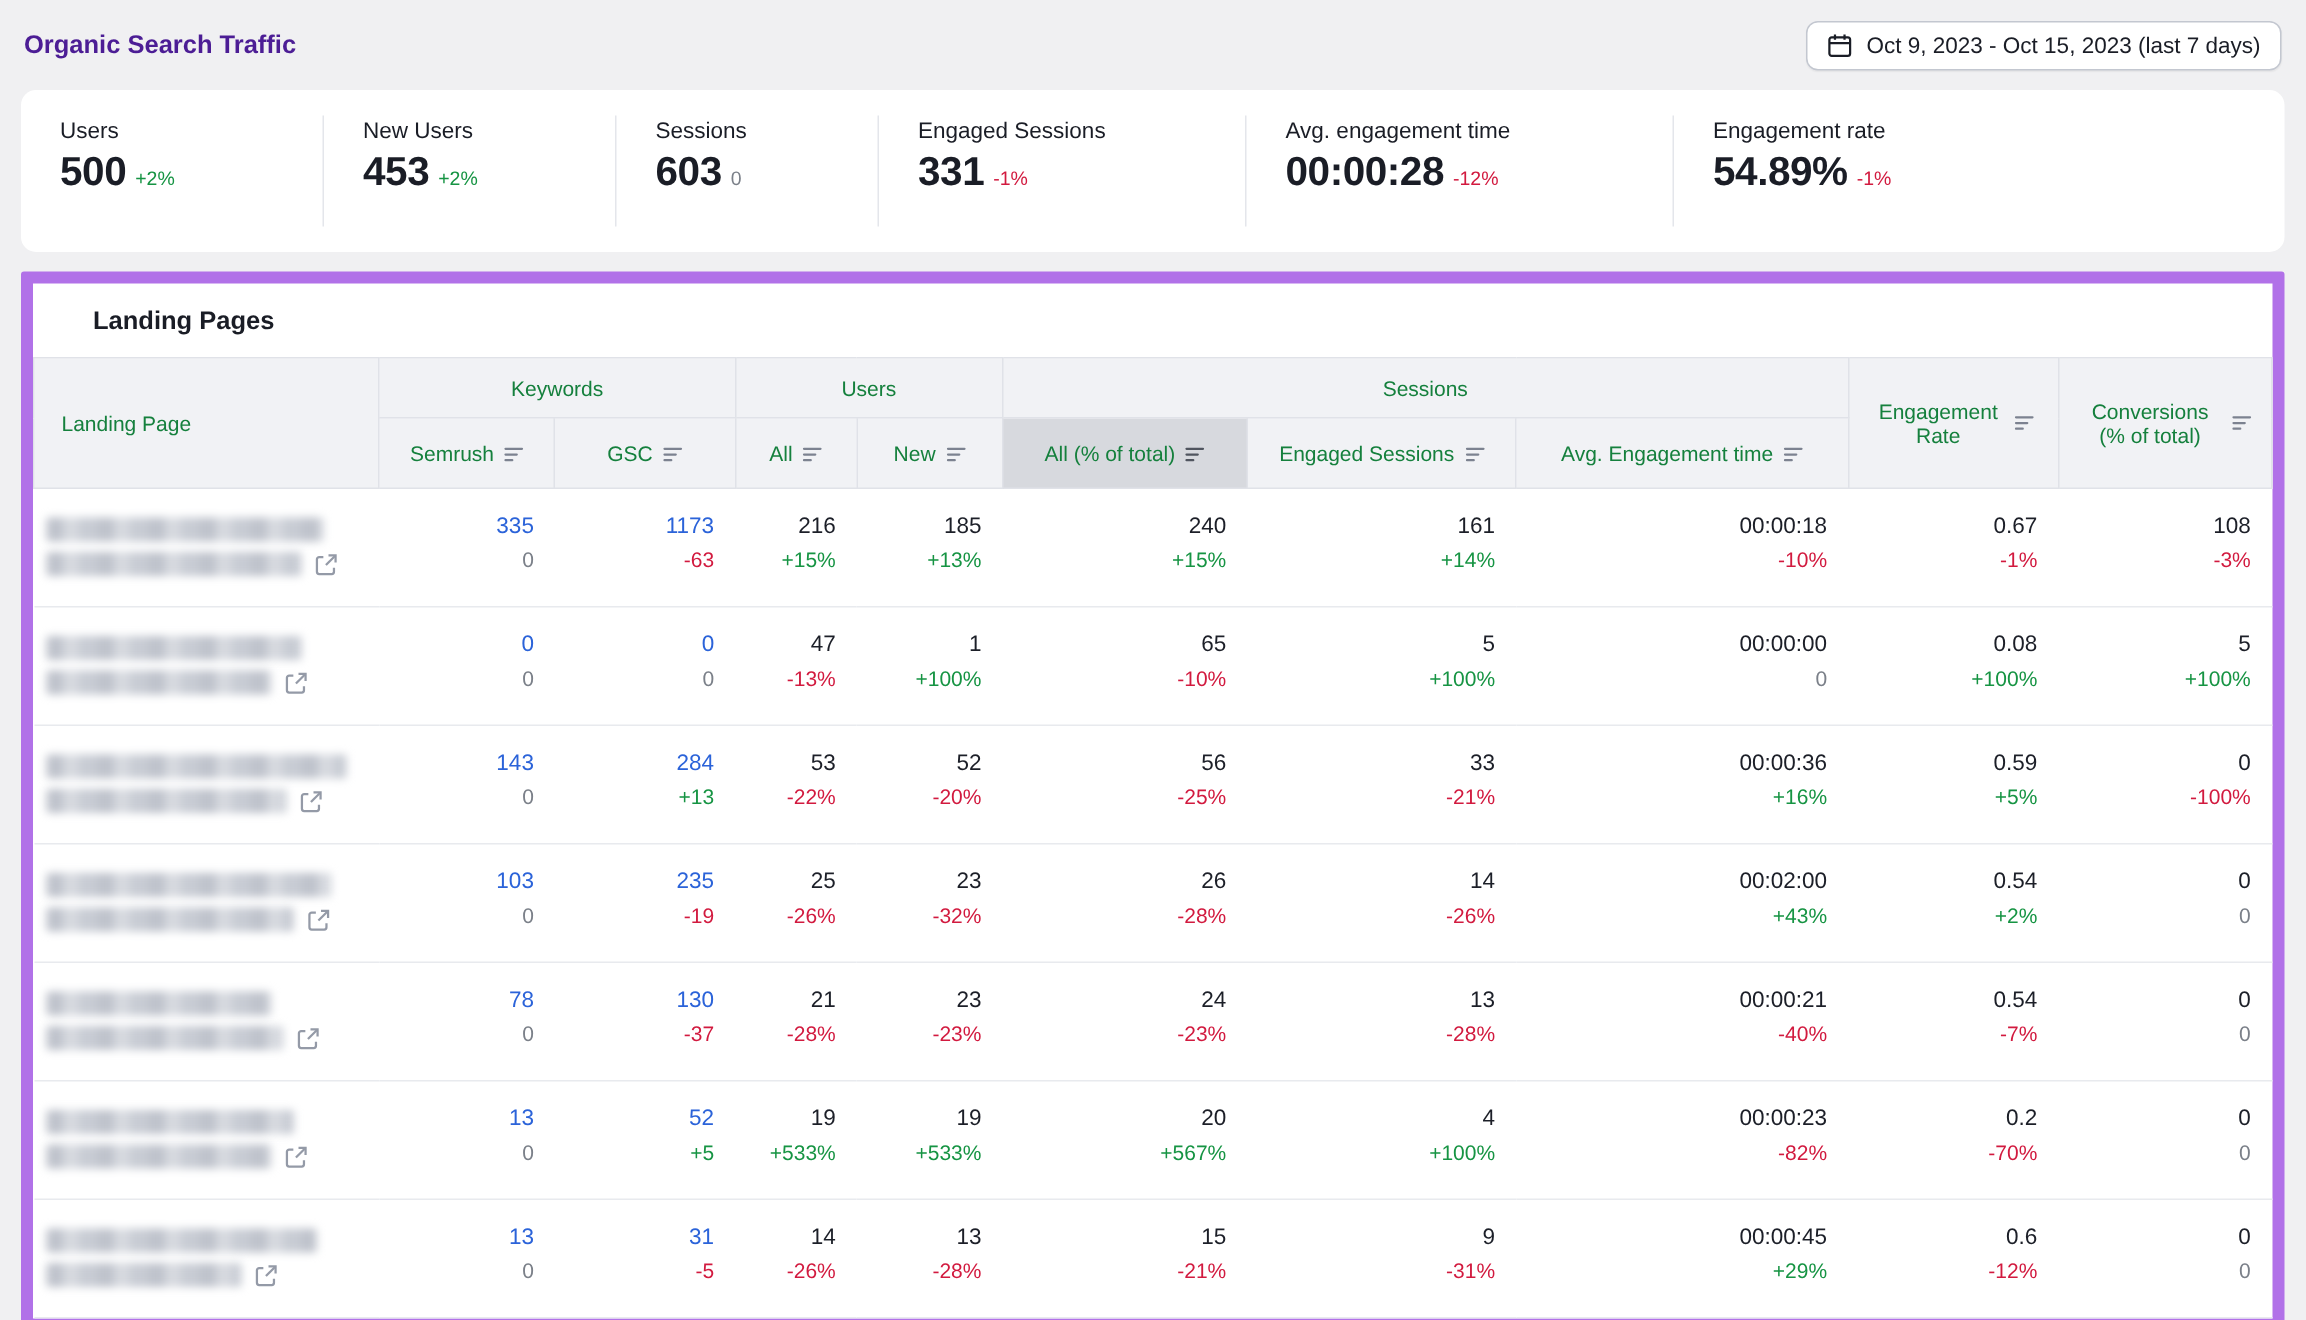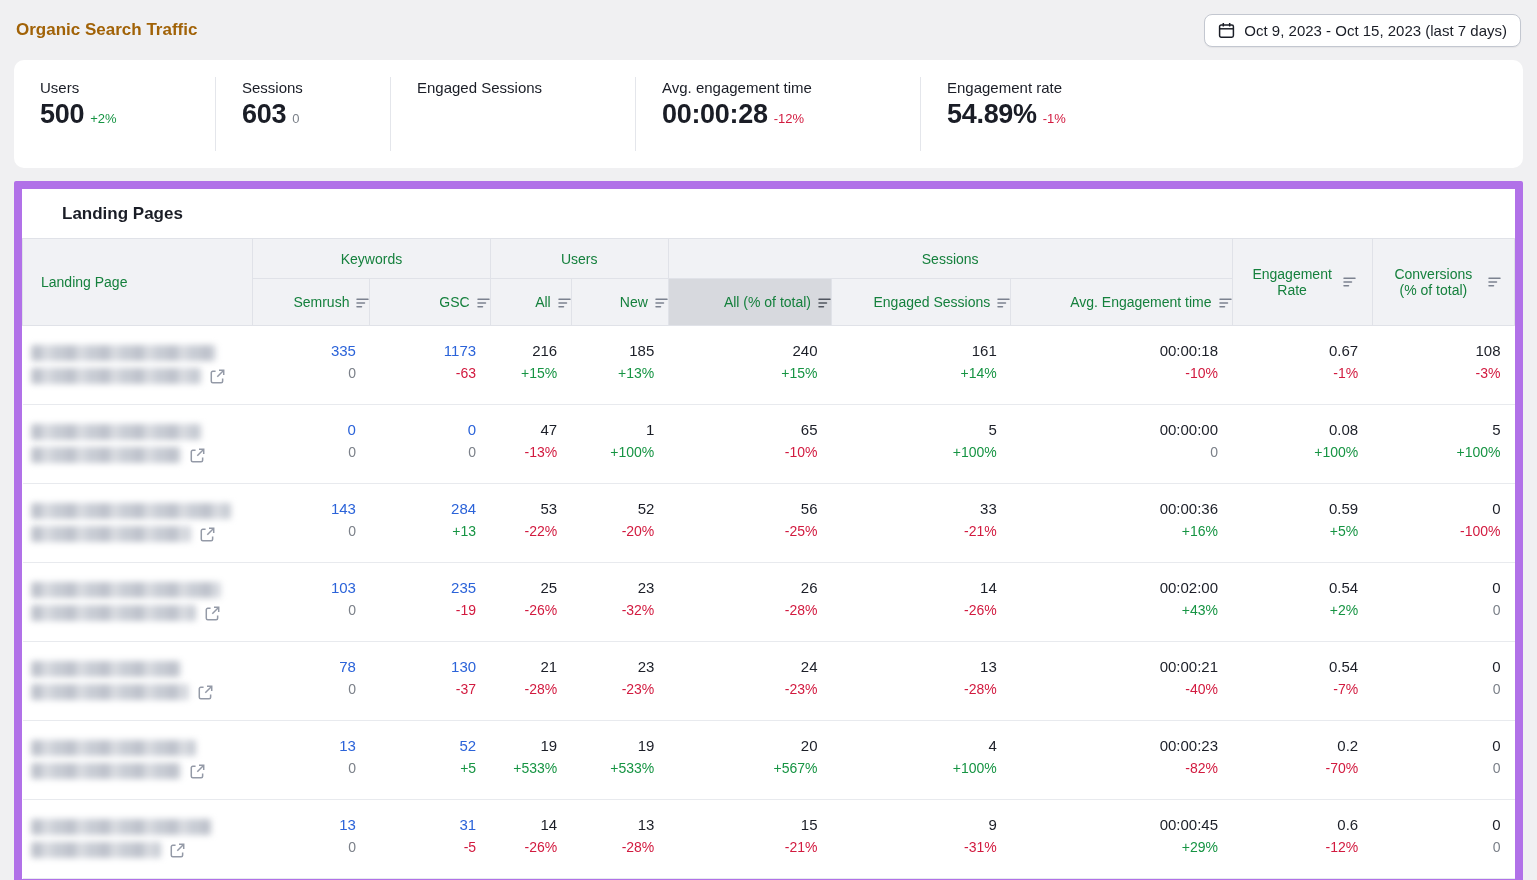--- a/index.html
+++ b/index.html
@@ -21,21 +21,21 @@
   body{
     background:var(--bg);
     font-family:"Liberation Sans","DejaVu Sans",sans-serif;
     color:var(--text);
   }
   
   .top-bar{
     display:flex;justify-content:space-between;align-items:center;
     padding:11px 16px;height:60px;
   }
-  .page-title{font-size:17px;font-weight:700;color:#a16207;}
+  .page-title{font-size:17px;font-weight:700;color:#4c1d95;}
   .date-btn{
     display:flex;align-items:flex-start;gap:9px;
     background:#fff;border:1px solid #c3c7d0;border-radius:8px;
     padding:7px 13px;font-size:15px;color:var(--text);
     font-family:inherit;cursor:pointer;box-shadow:0 1px 1px rgba(0,0,0,.05);
   }
   .cal-icon{display:inline-flex;}
   
   .metrics{
     background:var(--card);border-radius:10px;margin:0 14px;
@@ -58,21 +58,21 @@
     min-height:700px;
   }
   .lp-title{font-size:17px;font-weight:700;padding:15px 18px 14px;margin-left:22px;}
   
   table{width:100%;border-collapse:collapse;table-layout:fixed;}
   thead th{
     background:var(--thead-bg);border:1px solid var(--thead-border);
     font-weight:400;font-size:14px;color:#15803d;
   }
   th.group-h{height:40px;text-align:center;}
-  th.sub-h{height:47px;text-align:right;cursor:pointer;}
+  th.sub-h{height:47px;text-align:center;cursor:pointer;}
   th.sub-h.selected{background:var(--selected);}
   th.landing-h{text-align:left;padding-left:18px;}
   th.span-h{cursor:pointer;}
   .h-flex{display:flex;align-items:center;justify-content:center;gap:7px;}
   .h-label-wrap{display:inline-block;text-align:center;}
   .w-er{width:88px;}
   .w-cv{width:96px;}
   .sort-icon{display:inline-flex;color:#7c8290;vertical-align:middle;margin-left:7px;}
   th.sub-h.selected .sort-icon{color:#50555f;}
   .span-h .sort-icon{margin-left:0;}
@@ -109,26 +109,31 @@
       </span>
       <span>Oct 9, 2023 - Oct 15, 2023 (last 7 days)</span>
     </button>
   </div>
 
   <section class="metrics">
     <div class="metric m1">
       <div class="m-label">Users</div>
       <div><span class="m-value">500</span><span class="m-delta up">+2%</span></div>
     </div>
+    <div class="metric m2">
+      <div class="m-label">New Users</div>
+      <div><span class="m-value">453</span><span class="m-delta up">+2%</span></div>
+    </div>
     <div class="metric m3">
       <div class="m-label">Sessions</div>
       <div><span class="m-value">603</span><span class="m-delta neutral">0</span></div>
     </div>
     <div class="metric m4">
       <div class="m-label">Engaged Sessions</div>
+      <div><span class="m-value">331</span><span class="m-delta down">-1%</span></div>
     </div>
     <div class="metric m5">
       <div class="m-label">Avg. engagement time</div>
       <div><span class="m-value">00:00:28</span><span class="m-delta down">-12%</span></div>
     </div>
     <div class="metric m6">
       <div class="m-label">Engagement rate</div>
       <div><span class="m-value">54.89%</span><span class="m-delta down">-1%</span></div>
     </div>
   </section>

